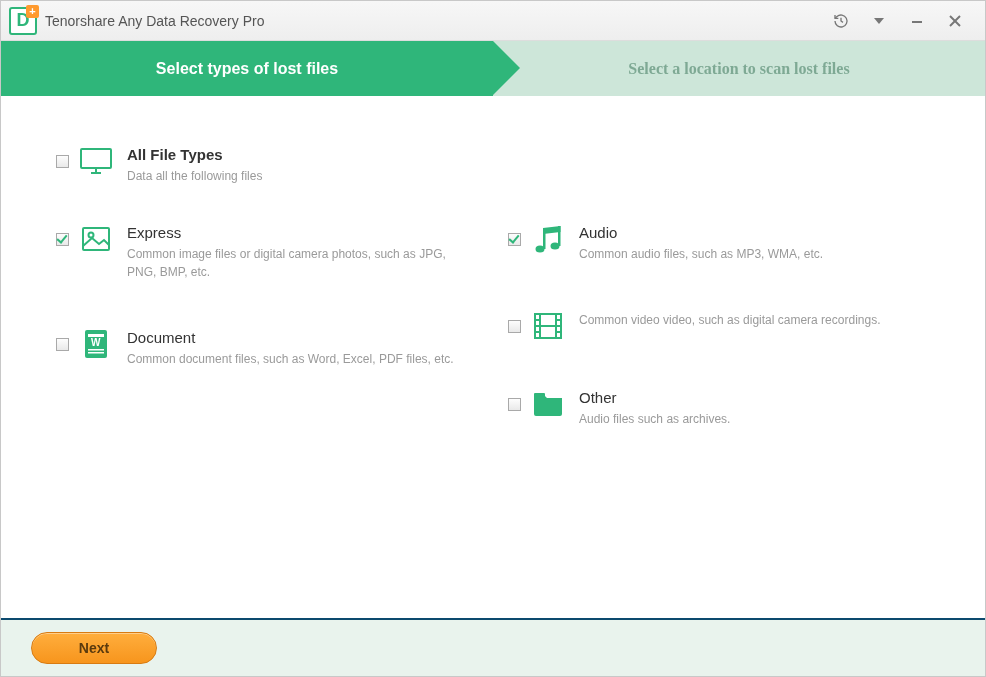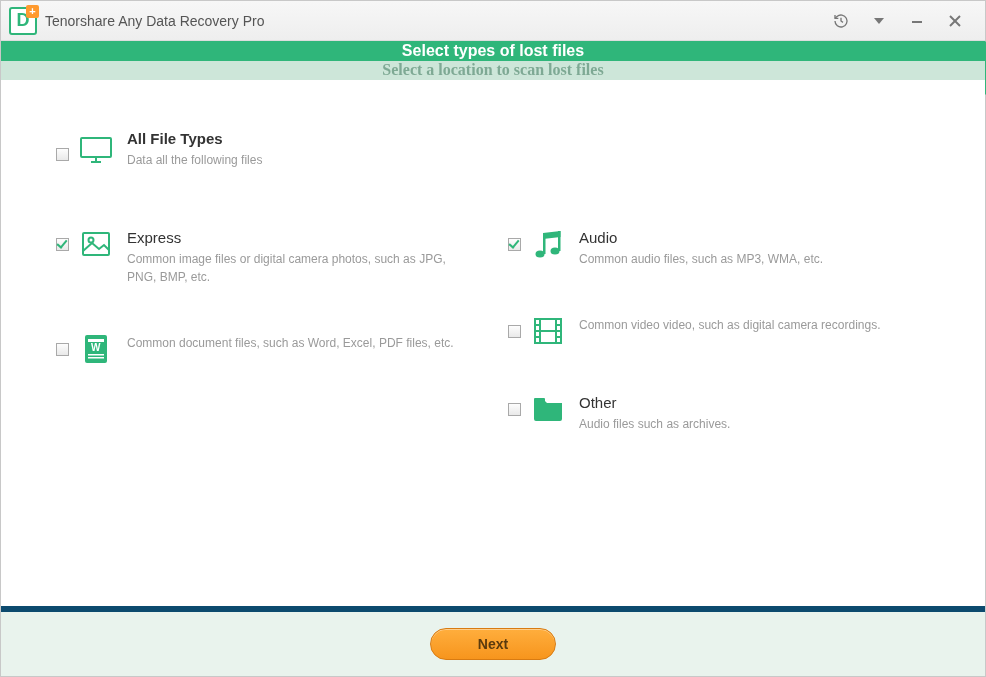--- a/index.html
+++ b/index.html
@@ -75,24 +75,23 @@
       cursor: pointer;
       display: flex;
       align-items: center;
       justify-content: center;
       width: 16px;
       height: 16px;
     }
     .tc-btn svg { display: block; }
     
     .steps {
-      height: 39px;
+      height: 55px;
       display: flex;
       position: relative;
-      flex-direction: column;
     }
     .step {
       flex: 1;
       display: flex;
       align-items: center;
       justify-content: center;
       font-size: 16px;
       font-weight: 600;
     }
     .step-active {
@@ -176,26 +175,26 @@
       margin-bottom: 4px;
     }
     .type-title.bold { font-weight: 700; }
     .type-desc {
       font-size: 12px;
       color: #9a9a9a;
       line-height: 1.5;
     }
     
     .footer {
-      height: 70px;
+      height: 58px;
       background: #e9f3ed;
-      border-top: 6px solid #0c4a6e;
-      display: flex;
-      align-items: center;
-      justify-content: center;
+      border-top: 2px solid #0c4a6e;
+      display: flex;
+      align-items: center;
+      justify-content: flex-start;
       padding: 0 30px;
     }
     .btn-next {
       background: linear-gradient(#ffae3d, #f7951d);
       border: 1px solid #d87b12;
       color: #5a3a0e;
       font-weight: 600;
       font-size: 14px;
       width: 126px;
       height: 32px;
@@ -242,21 +241,21 @@
     </div>
   </div>
 
   <div class="steps">
     <div class="step step-active">Select types of lost files</div>
     <div class="step step-inactive">Select a location to scan lost files</div>
   </div>
 
   <div class="body-area">
 
-    <div class="file-row" style="margin-bottom:60px;align-items:center;">
+    <div class="file-row" style="margin-bottom:39px;">
       <div class="checkbox"></div>
       <div class="type-icon">
         <svg width="34" height="28" viewBox="0 0 34 28" fill="none" stroke="#2fb67a" stroke-width="2">
           <rect x="2" y="2" width="30" height="19" rx="1"></rect>
             <line x1="12" y1="26" x2="22" y2="26"></line>
             <line x1="17" y1="21" x2="17" y2="26"></line>
         </svg>
       </div>
       <div class="type-text">
         <div class="type-title bold">All File Types</div>
@@ -287,20 +286,21 @@
           <div class="type-icon">
             <svg width="26" height="30" viewBox="0 0 26 30" fill="#2fb67a">
               <rect x="2" y="1" width="22" height="28" rx="2"></rect>
                 <rect x="5" y="5" width="16" height="3" fill="#fff"></rect>
               <text x="8" y="17" font-size="10" font-weight="bold" fill="#fff">W</text>
               <rect x="5" y="20" width="16" height="1.5" fill="#fff"></rect>
                 <rect x="5" y="23" width="16" height="1.5" fill="#fff"></rect>
             </svg>
           </div>
           <div class="type-text">
+            <div class="type-title">Document</div>
             <div class="type-desc">Common document files, such as Word, Excel, PDF files, etc.</div>
           </div>
         </div>
 
       </div>
 
       <div class="col">
 
         <div class="file-row">
           <div class="checkbox checked"></div>

